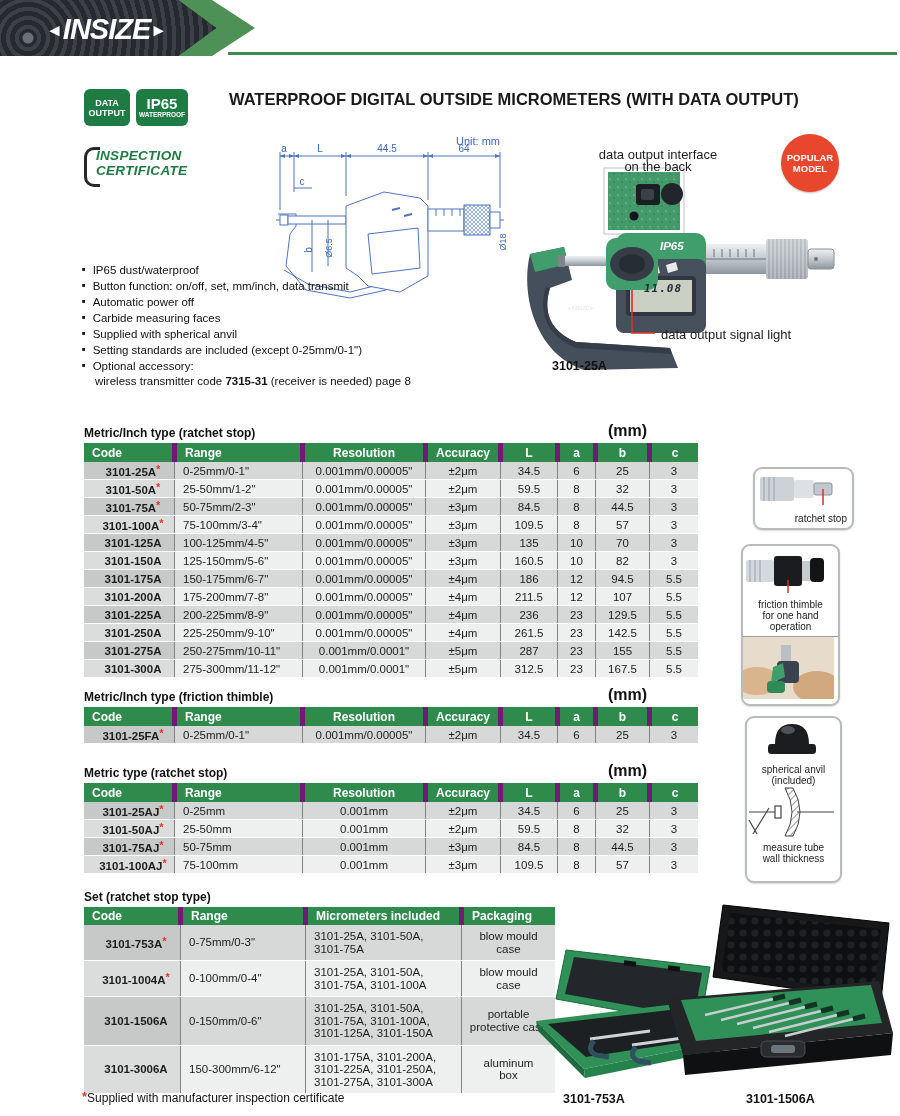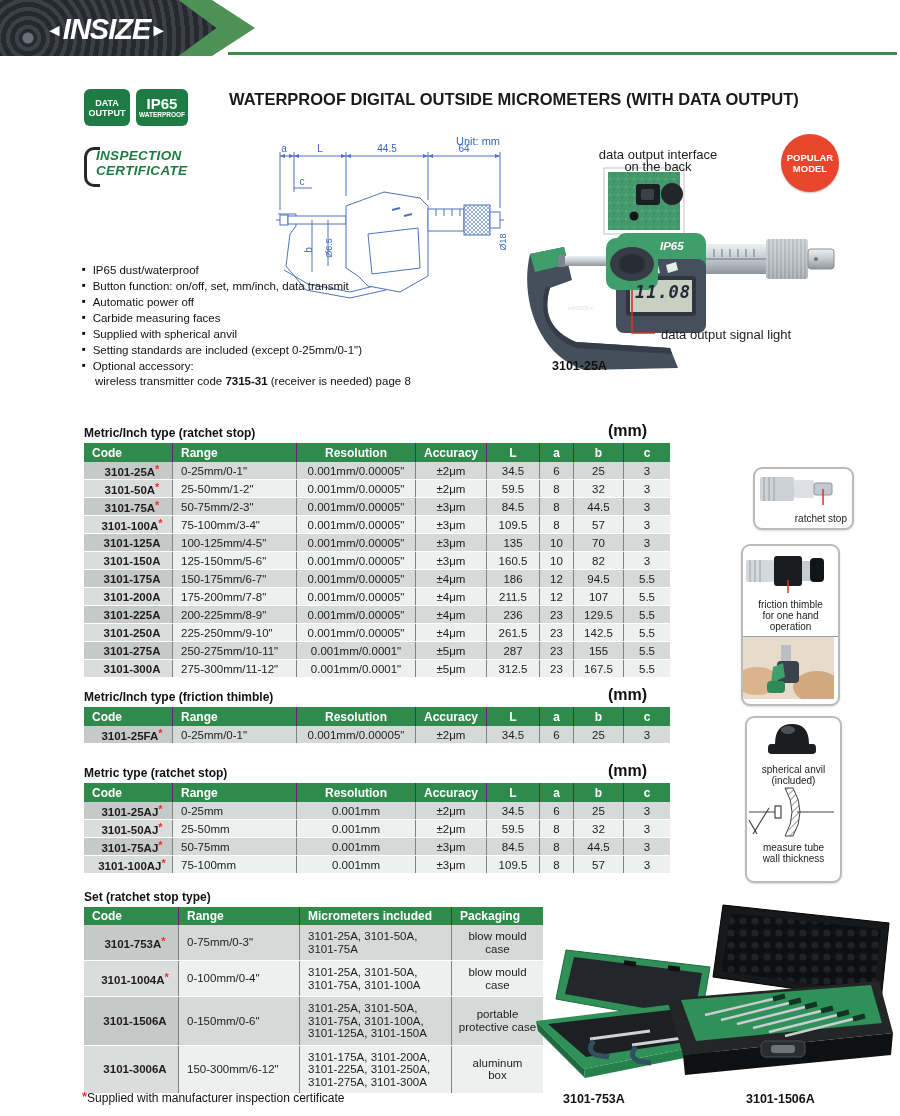--- a/index.html
+++ b/index.html
@@ -48,38 +48,38 @@
   .features li::before{content:"■";font-size:6px;vertical-align:2.5px;margin-right:7px;color:#111;}
   .features .opt2{display:block;margin-left:13px;}
   .features .bold{font-weight:bold;}
 
   
   .photo{position:absolute;left:520px;top:128px;width:340px;height:250px;}
   .lbl{position:absolute;font-size:13px;color:#1c1c1c;}
   .lbl-interface{left:588px;top:149px;width:140px;text-align:center;line-height:11.5px;}
   .lbl-signal{left:661px;top:327px;}
   .lcd-digits{position:absolute;left:634px;top:282px;width:58px;text-align:center;font-family:"DejaVu Sans Mono",monospace;
-    font-size:17px;font-weight:bold;font-style:italic;color:#232a36;letter-spacing:1px;}
+    font-size:11px;font-weight:bold;font-style:italic;color:#232a36;letter-spacing:1px;}
   .ip65-txt{position:absolute;left:660px;top:240px;color:#fff;font-weight:bold;font-style:italic;font-size:11.5px;}
   .frame-logo{position:absolute;left:566px;top:305px;color:#e9ebec;font-size:5.5px;font-style:italic;font-weight:bold;}
   .popular{position:absolute;left:781px;top:134px;width:58px;height:58px;border-radius:50%;background:#e8472e;
     color:#fff;font-weight:bold;font-size:9.5px;line-height:11px;display:flex;flex-direction:column;
     align-items:center;justify-content:center;box-shadow:0 1px 2px rgba(0,0,0,.25);}
   .caption{font-size:12.5px;font-weight:bold;color:#111;}
   .cap-25a{position:absolute;left:552px;top:359px;}
 
   
   .tbl-wrap{position:absolute;left:84px;}
   .t1{top:422px;width:563px;} .t2{top:686px;width:563px;} .t3{top:762px;width:563px;} .t4{top:890px;width:424px;}
   .tbl-head{display:flex;justify-content:space-between;align-items:flex-end;margin-bottom:3px;}
   .tbl-title{font-size:12px;font-weight:bold;color:#111;}
   .tbl-unit{font-size:16px;font-weight:bold;color:#111;}
   table{border-collapse:collapse;width:100%;table-layout:fixed;}
   th{background:#2e8b4c;color:#fff;font-size:12px;font-weight:bold;height:19px;padding:0 0 0 8px;
-    text-align:left;border-right:1px solid #701a75;}
+    text-align:left;border-right:5px solid #701a75;}
   th:last-child{border-right:none;}
   .spec th:nth-child(n+3){text-align:center;padding:0;}
   td{font-size:11.5px;height:17px;padding:0;text-align:center;border-right:1px solid #7e8486;border-bottom:1px solid #fff;}
   td:last-child{border-right:none;}
   td:nth-child(1){font-weight:bold;text-align:center;padding-left:8px;}
   .spec td:nth-child(2){text-align:left;padding-left:8px;}
   tbody tr:nth-child(odd) td{background:#d7d9d9;}
   tbody tr:nth-child(odd) td:first-child{background:#c7c9c9;}
   tbody tr:nth-child(even) td{background:#eef0f0;}
   tbody tr:nth-child(even) td:first-child{background:#dbdddd;}

